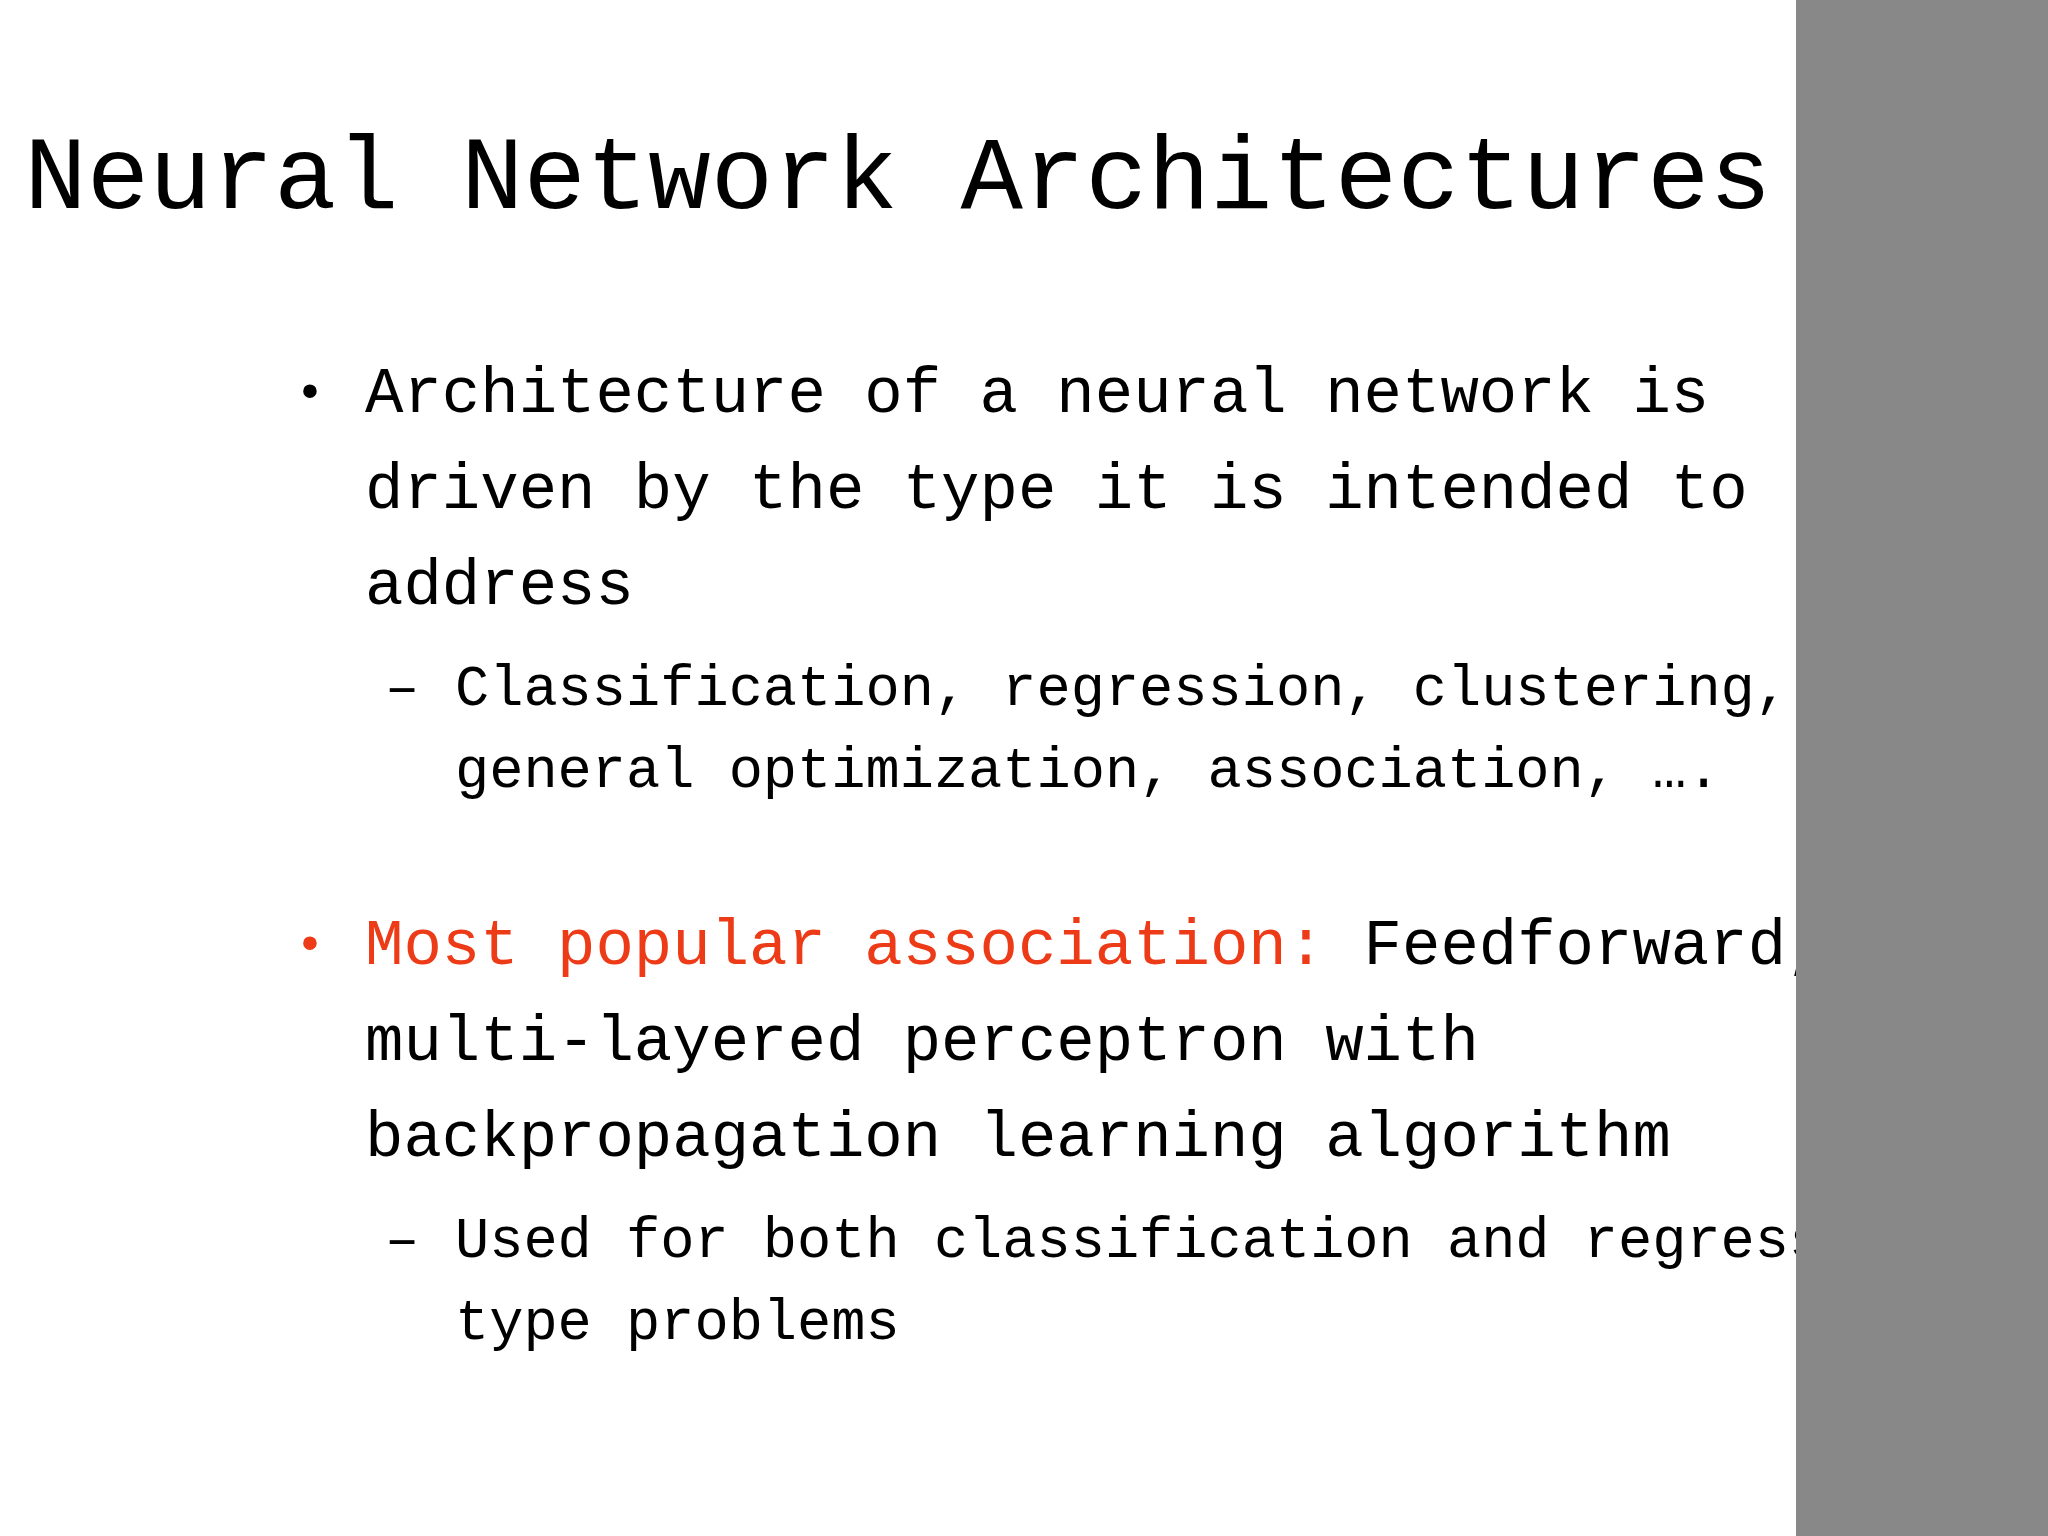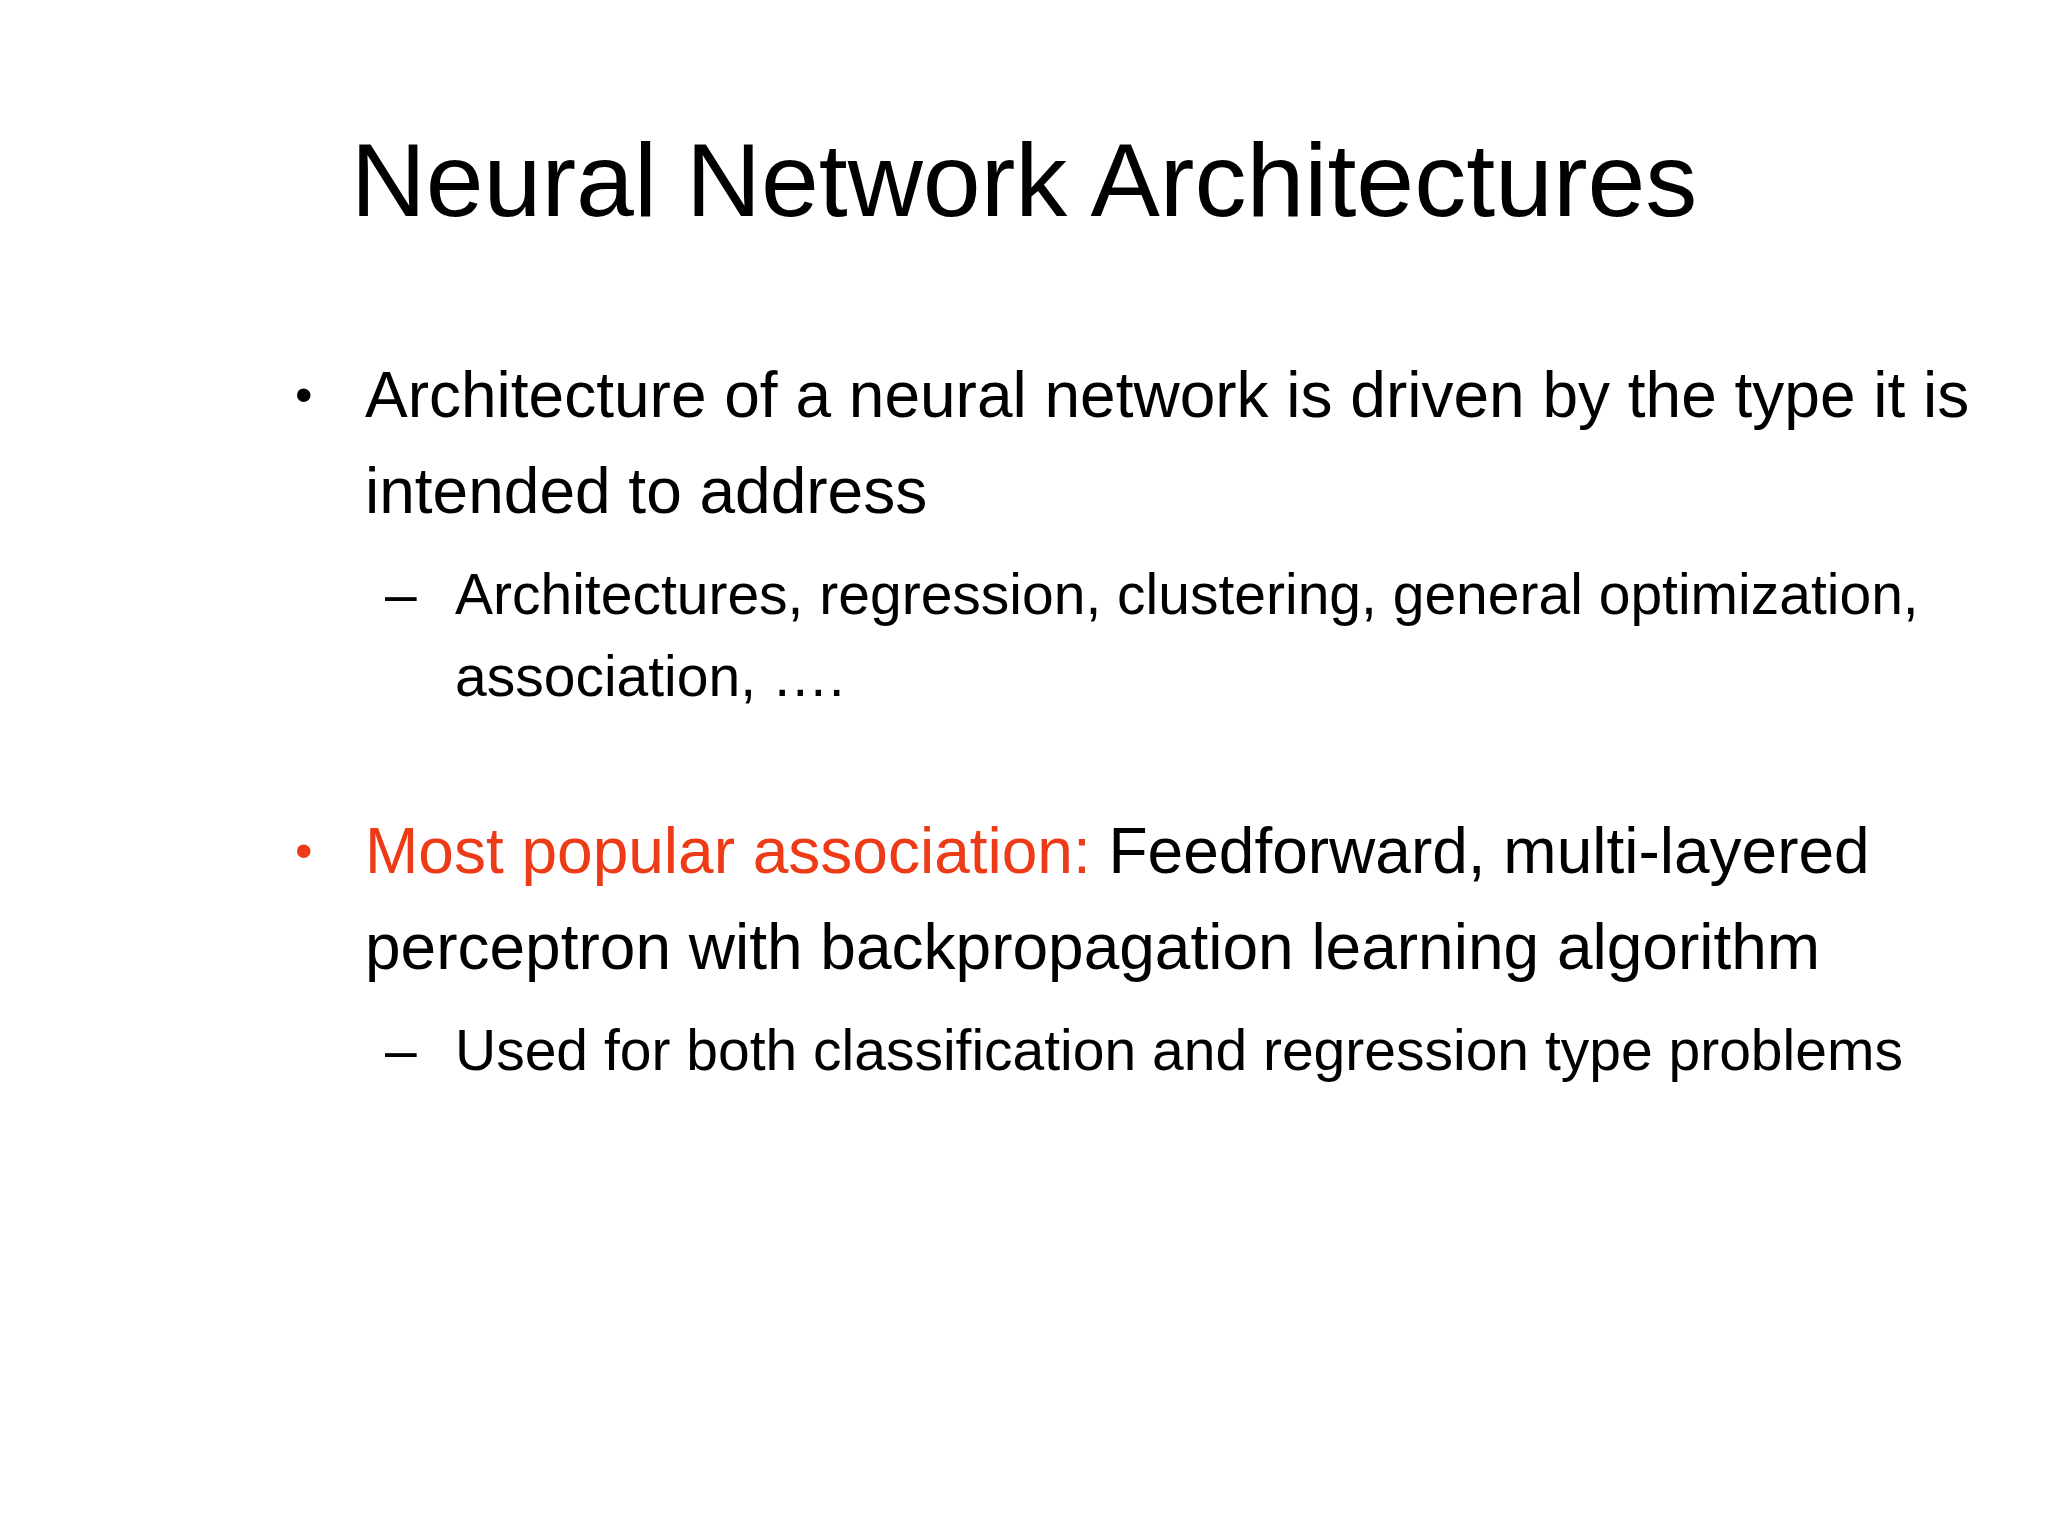--- a/index.html
+++ b/index.html
@@ -2,25 +2,25 @@
 <html style="--background: #FFFFFF; --text: #000000; --accent: #ED3A17;"><head>
 <meta charset="utf-8">
 <style>
   html, body {
     margin: 0;
     padding: 0;
     background: #888;
   }
   .slide {
     position: relative;
-    width: 2048px;
+    width: 1796px;
     height: 1536px;
     background: var(--background, #fff);
     color: var(--text, #000);
-    font-family: Liberation Sans, sans-serif;
+    font-family: Liberation Mono, monospace;
     overflow: hidden;
   }
   .title {
     position: absolute;
     top: 118px;
     left: 0;
     width: 100%;
     margin: 0;
     text-align: center;
     font-size: 104px;
@@ -75,21 +75,21 @@
 
   <div class="content">
 
     <div class="row l1">
       <span class="marker">•</span>
       <div class="text">Architecture of a neural network is driven by the type it is intended to address</div>
     </div>
 
     <div class="row l2">
       <span class="marker">–</span>
-      <div class="text">Architectures, regression, clustering, general optimization, association, ….</div>
+      <div class="text">Classification, regression, clustering, general optimization, association, ….</div>
     </div>
 
     <div class="row l1 gap-before">
       <span class="marker accent">•</span>
       <div class="text"><span class="accent">Most popular association: </span><span>Feedforward, multi-layered perceptron with backpropagation learning algorithm</span></div>
     </div>
 
     <div class="row l2">
       <span class="marker">–</span>
       <div class="text">Used for both classification and regression type problems</div>

